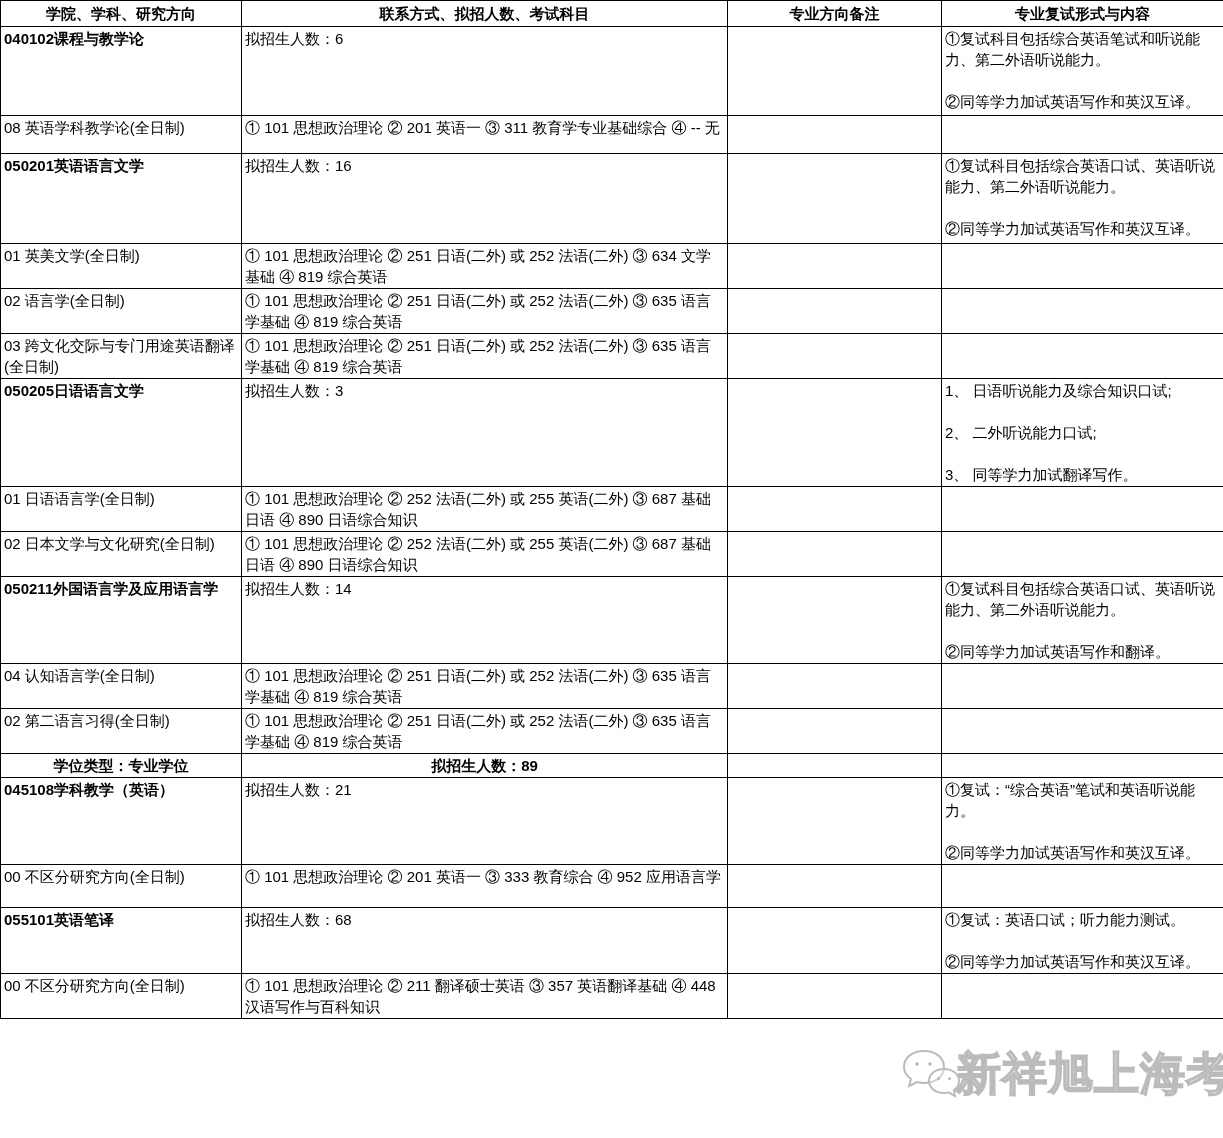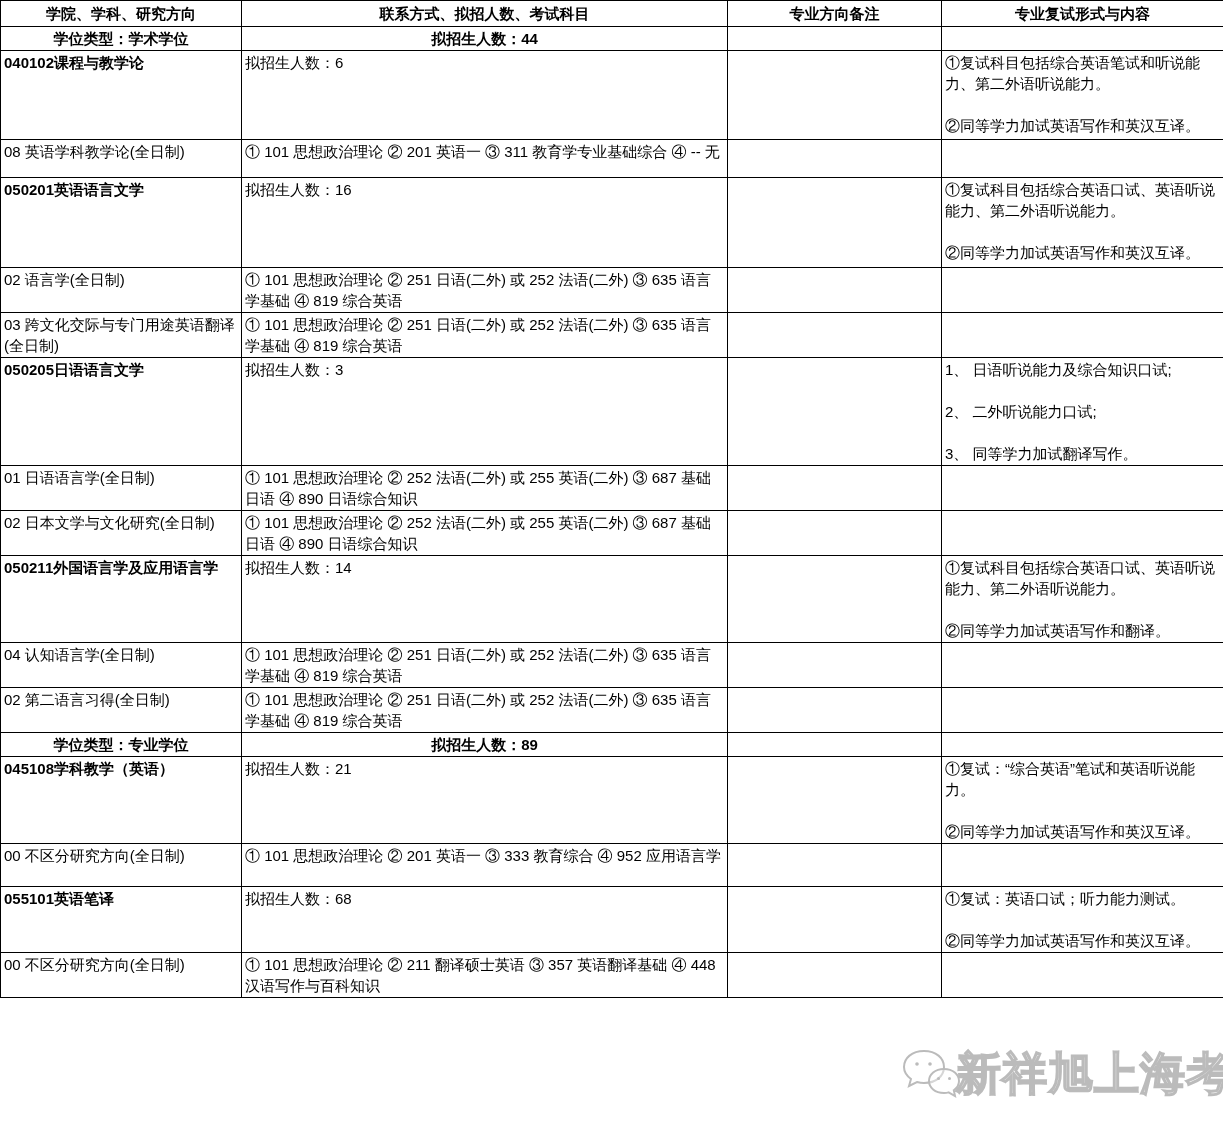--- a/index.html
+++ b/index.html
@@ -72,26 +72,20 @@
     </colgroup>
     <thead>
       <tr style="height:26px">
         <th>学院、学科、研究方向</th>
         <th>联系方式、拟招人数、考试科目</th>
         <th>专业方向备注</th>
         <th>专业复试形式与内容</th>
       </tr>
     </thead>
     <tbody>
-      <tr class="section" style="height:22px">
-        <td class="c1">学位类型：学术学位</td>
-        <td>拟招生人数：44</td>
-        <td></td>
-        <td></td>
-      </tr>
       <tr class="code" style="height:89px">
         <td class="c1">040102课程与教学论</td>
         <td>拟招生人数：6</td>
         <td></td>
         <td>①复试科目包括综合英语笔试和听说能力、第二外语听说能力。
 
 ②同等学力加试英语写作和英汉互译。</td>
       </tr>
       <tr style="height:38px">
         <td class="c1">08 英语学科教学论(全日制)</td>
@@ -99,20 +93,26 @@
         <td></td>
         <td></td>
       </tr>
       <tr class="code" style="height:90px">
         <td class="c1">050201英语语言文学</td>
         <td>拟招生人数：16</td>
         <td></td>
         <td>①复试科目包括综合英语口试、英语听说能力、第二外语听说能力。
 
 ②同等学力加试英语写作和英汉互译。</td>
+      </tr>
+      <tr style="height:43px">
+        <td class="c1">01 英美文学(全日制)</td>
+        <td>① 101 思想政治理论 ② 251 日语(二外) 或 252 法语(二外) ③ 634 文学基础 ④ 819 综合英语</td>
+        <td></td>
+        <td></td>
       </tr>
       <tr style="height:42px">
         <td class="c1">02 语言学(全日制)</td>
         <td>① 101 思想政治理论 ② 251 日语(二外) 或 252 法语(二外) ③ 635 语言学基础 ④ 819 综合英语</td>
         <td></td>
         <td></td>
       </tr>
       <tr style="height:43px">
         <td class="c1">03 跨文化交际与专门用途英语翻译(全日制)</td>
         <td>① 101 思想政治理论 ② 251 日语(二外) 或 252 法语(二外) ③ 635 语言学基础 ④ 819 综合英语</td>

